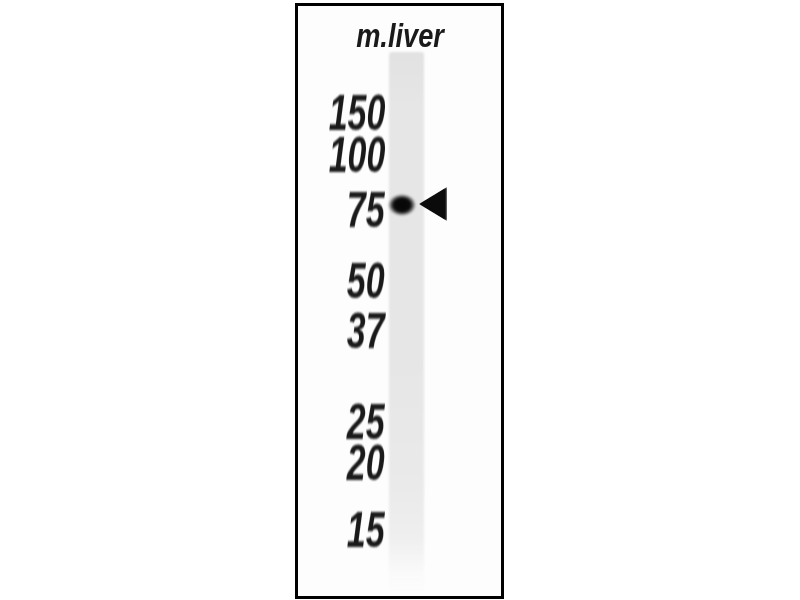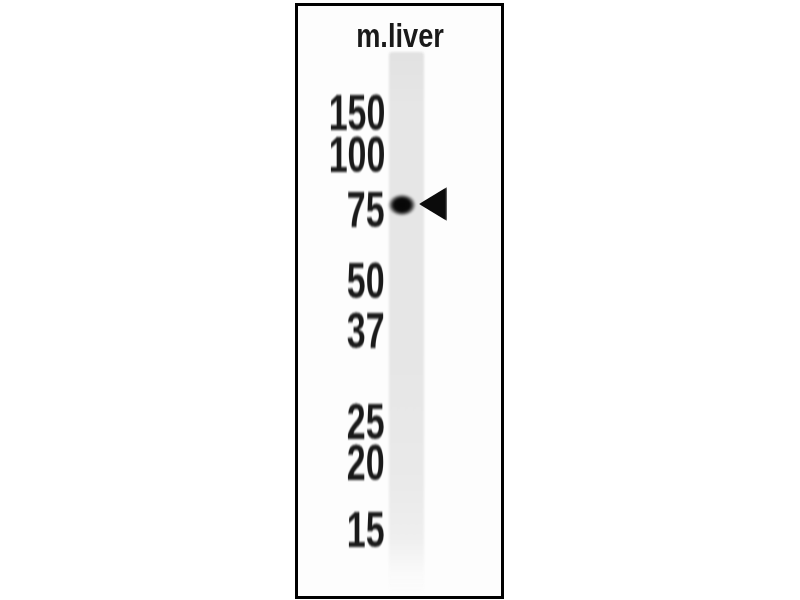--- a/index.html
+++ b/index.html
@@ -8,20 +8,21 @@
   }
   html,body{margin:0;padding:0;}
   body{
     width:800px;height:600px;background:var(--background);
     font-family:"Liberation Sans", sans-serif;overflow:hidden;position:relative;
   }
   .panel{
     position:absolute;left:295px;top:3px;width:209px;height:596px;
     box-sizing:border-box;border:3px solid var(--border);
     background:var(--panel);
+    font-style:italic;
   }
   .lane-label{
     position:absolute;left:17px;top:10px;width:170px;
     text-align:center;font-size:34px;font-weight:700;color:var(--text);
     transform:scaleX(0.8);transform-origin:50% 0;
     filter:blur(0.7px);white-space:nowrap;
   }
   .lane-strip{
     position:absolute;left:91px;top:46px;width:35px;height:540px;
     border-radius:3px;filter:blur(1.2px);

